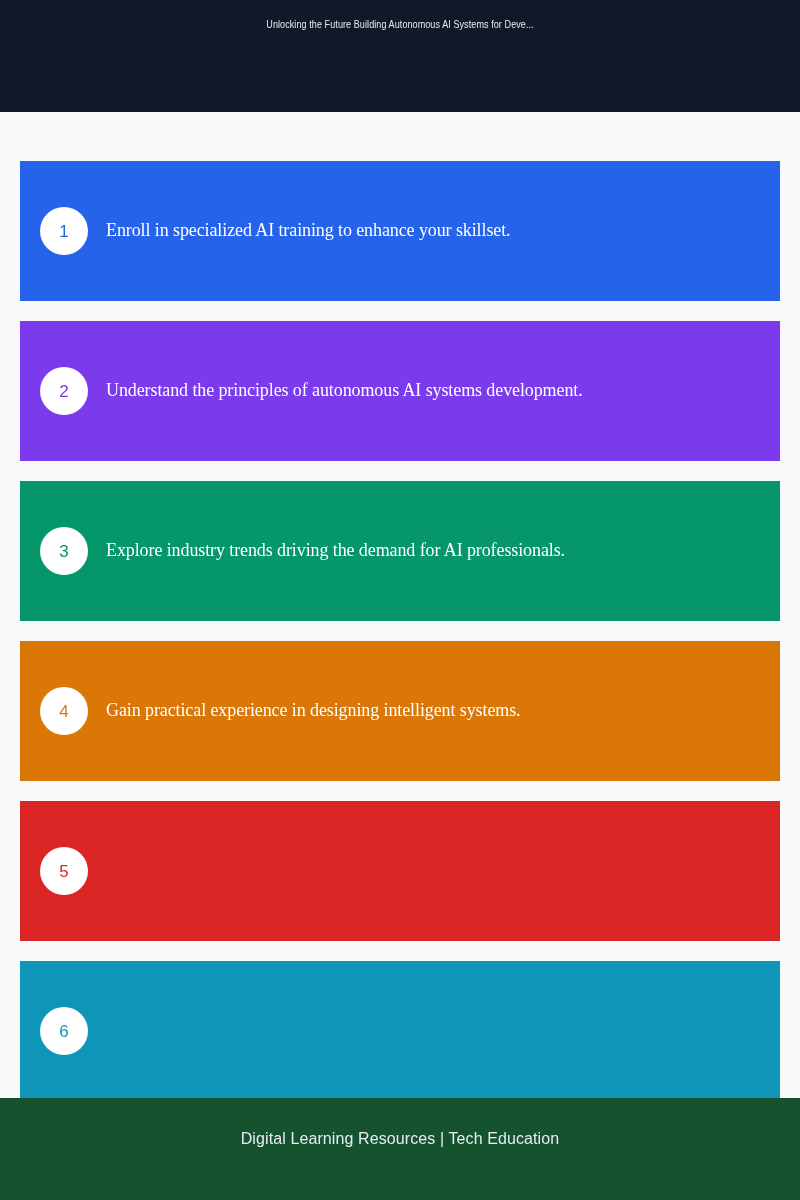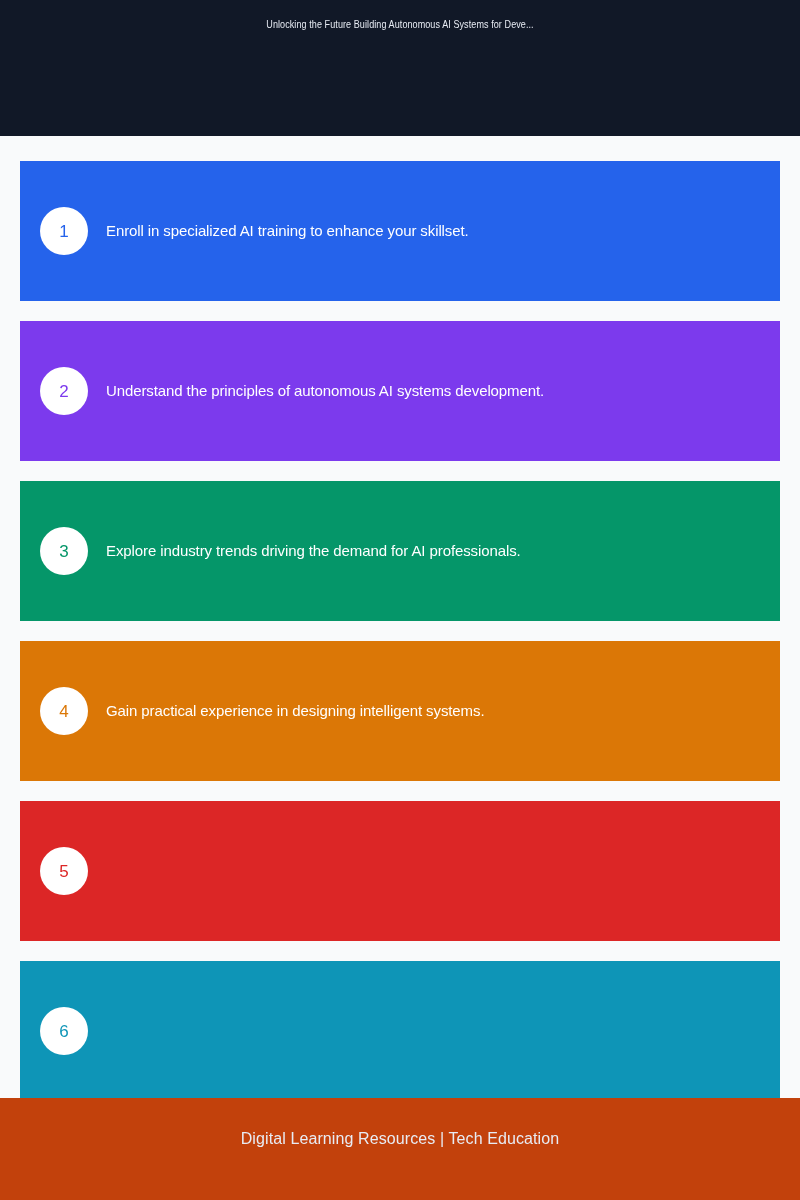--- a/index.html
+++ b/index.html
@@ -14,21 +14,21 @@
     font-family: "Liberation Sans", sans-serif;
     position: relative;
     overflow: hidden;
   }
 
   
   #header-bar {
     position: absolute;
     top: 0; left: 0;
     width: 800px;
-    height: 136px;
+    height: 112px;
     background: #111827;
   }
 
   #header-title {
     position: absolute;
     top: 18px;
     left: 0;
     width: 800px;
     text-align: center;
     color: #e8ecf4;
@@ -71,22 +71,22 @@
     justify-content: center;
     font-size: 17px;
     font-family: "Liberation Sans Narrow", "Liberation Sans", sans-serif;
     font-weight: 400;
     line-height: 1;
   }
 
   .step-text {
     margin-left: 18px;
     color: #ffffff;
-    font-size: 15px;
-    font-family: Liberation Sans, sans-serif;
+    font-size: 18px;
+    font-family: Liberation Serif, serif;
     font-weight: 400;
     letter-spacing: -0.1px;
     white-space: nowrap;
     line-height: 1.2;
   }
 
   
   #footer-bar {
     position: absolute;
     left: 0;
@@ -133,15 +133,15 @@
       <div class="step-text">Gain practical experience in designing intelligent systems.</div>
     </div>
     <div class="step-card" style="background: rgb(220, 38, 38);">
       <div class="step-badge" style="color: rgb(220, 38, 38);">5</div>
     </div>
     <div class="step-card" style="background: rgb(14, 149, 183);">
       <div class="step-badge" style="color: rgb(14, 149, 183);">6</div>
     </div>
   </div>
 
-<div id="footer-bar" style="background: #c2410c;">
+<div id="footer-bar" style="background: #14532d;">
   <div id="footer-text" style="color: rgb(232, 236, 244);">Digital Learning Resources | Tech Education</div>
 </div>
 
 </body></html>

